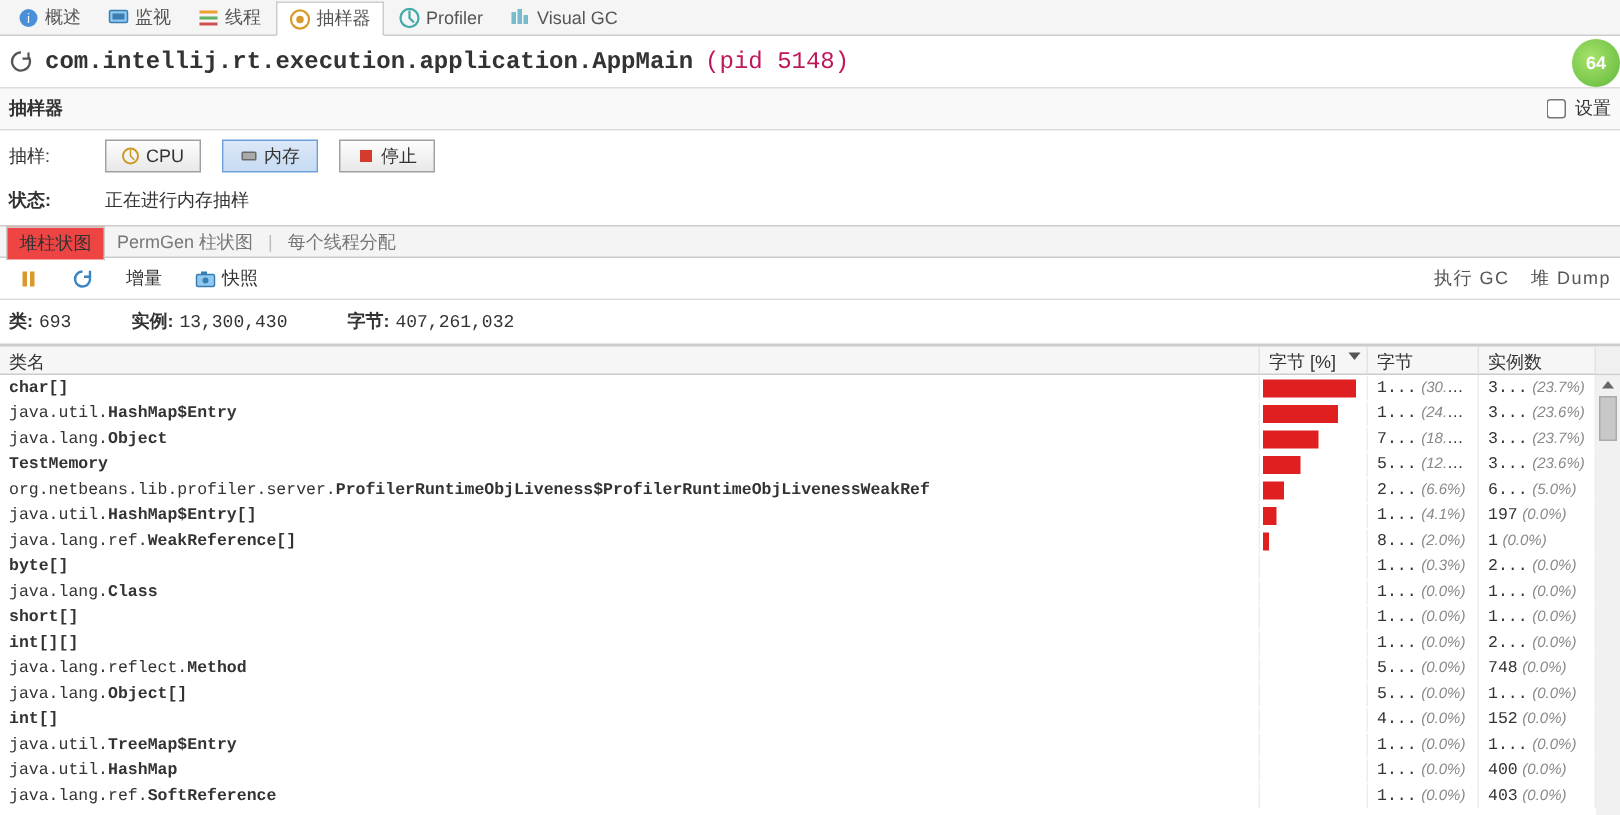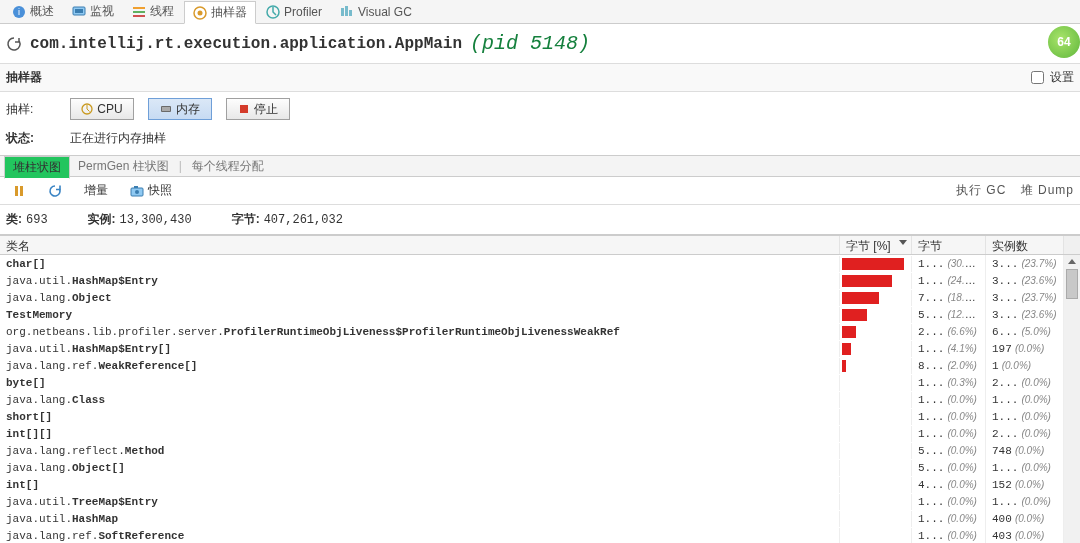--- a/index.html
+++ b/index.html
@@ -42,23 +42,22 @@
     width:16px;height:16px;
   }
   .header .title-main {
     font-family: "Courier New", monospace;
     font-size: 16px;
     color: #333;
     font-weight: bold;
   }
   .header .title-pid {
     font-family: "Courier New", monospace;
-    font-size: 20px;
-    color: #15803d;
-    font-style: italic;
+    font-size: 16px;
+    color: #be185d;
   }
   .badge-64 {
     position:absolute; right:0; top:2px;
     width:32px; height:32px;
     background: radial-gradient(circle at 40% 40%, #a8e46a, #5fb63b);
     border-radius: 50%;
     color:#fff; font-weight:bold;
     display:flex; align-items:center; justify-content:center;
     font-size:12px;
     clip-path: inset(0 0 0 0);
@@ -104,21 +103,21 @@
     border-bottom:1px solid #ccc;
     background:#f4f4f4;
     padding-left:4px;
     height:22px;
   }
   .view-tab {
     padding: 2px 8px;
     color:#777;
   }
   .view-tab.sel {
-    background:#22c55e;
+    background:#ef4444;
     border:1px solid #ccc;
     border-bottom:1px solid #fff;
     position:relative; top:1px;
     color:#333;
   }
   .sep { color:#bbb; padding:0 2px; }
   .toolbar {
     display:flex; align-items:center;
     justify-content:space-between;
     padding: 4px 6px;

